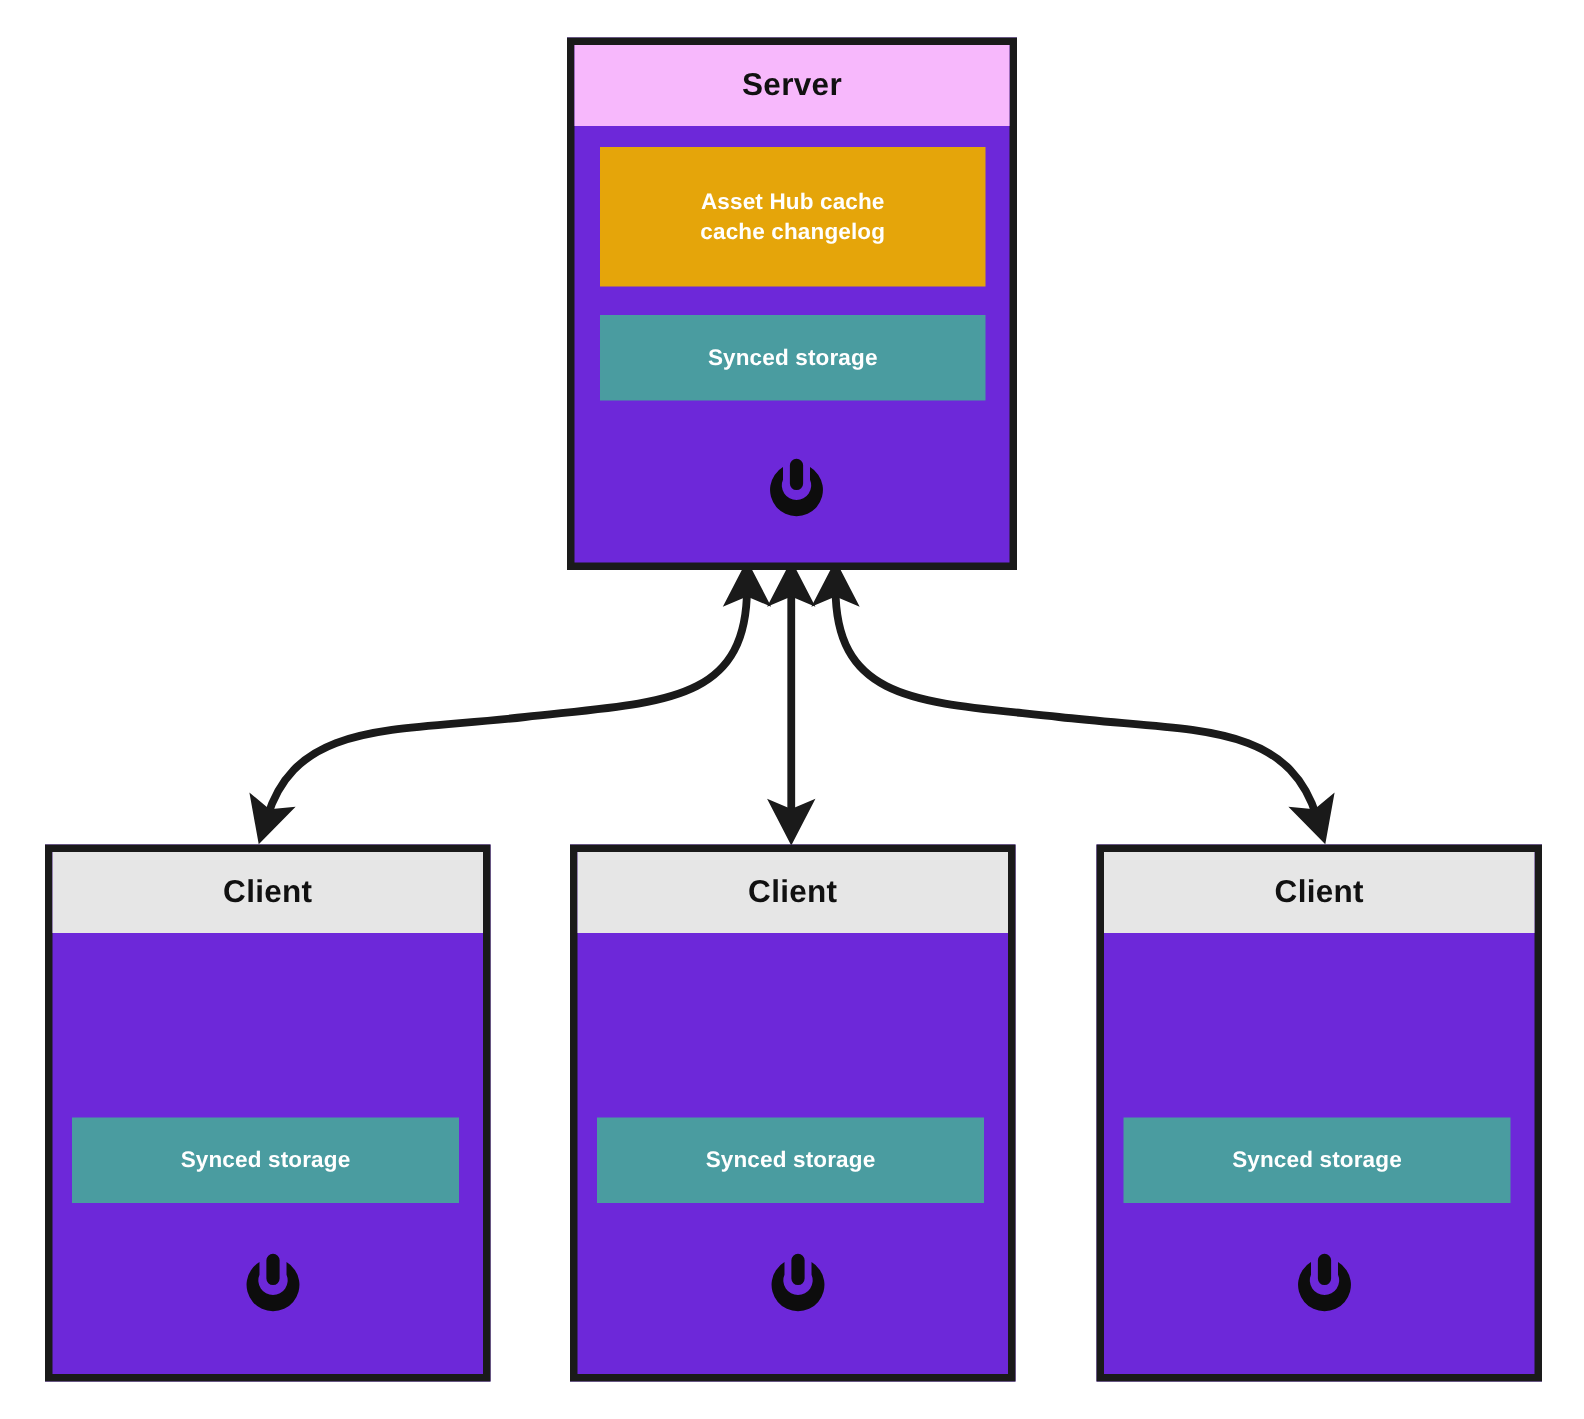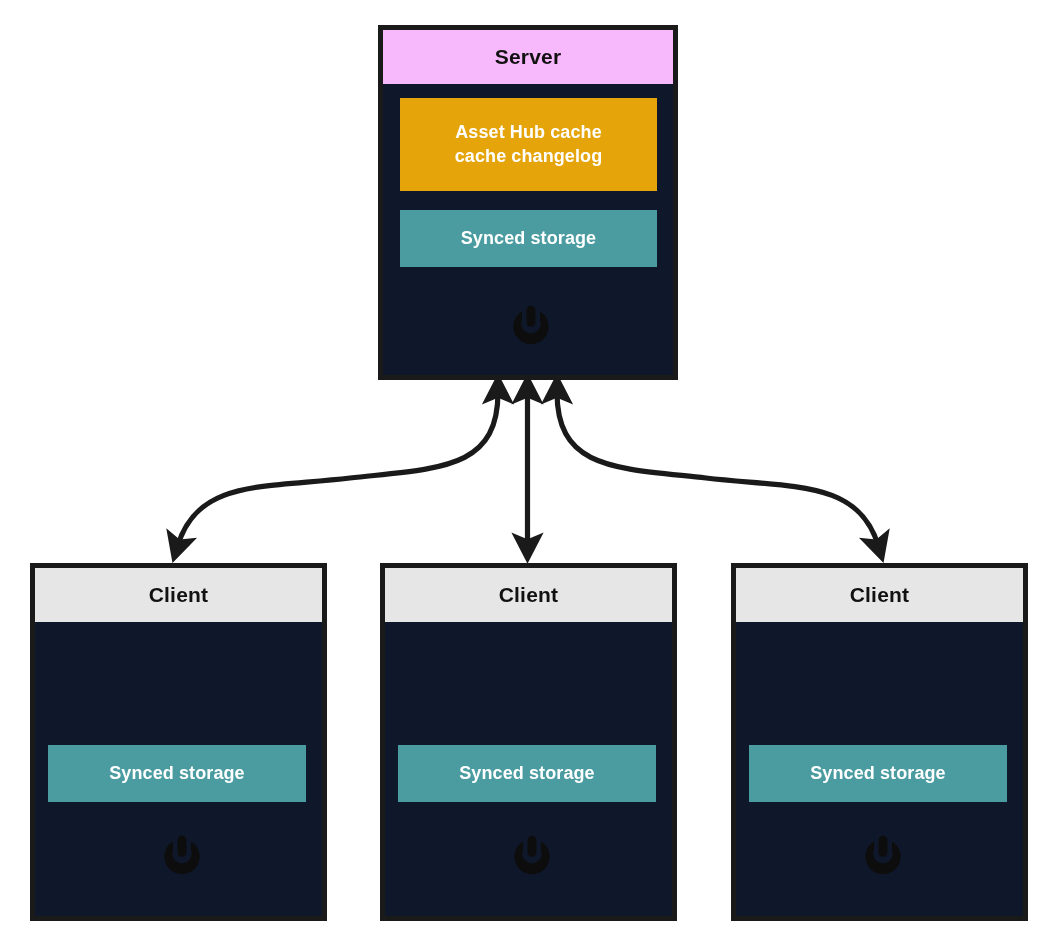--- a/index.html
+++ b/index.html
@@ -15,21 +15,21 @@
     position: relative;
     width: 1056px;
     height: 946px;
     background: #ffffff;
     overflow: hidden;
   }
   .node-box {
     position: absolute;
     box-sizing: border-box;
     border: 5px solid #1a1a1a;
-    background: #0f172a;
+    background: #6d28d9;
   }
   .node-header {
     position: absolute;
     left: 0;
     top: 0;
     right: 0;
     height: 54px;
     display: flex;
     align-items: center;
     justify-content: center;
@@ -40,21 +40,21 @@
   }
   .chip {
     position: absolute;
     box-sizing: border-box;
     display: flex;
     align-items: center;
     justify-content: center;
     text-align: center;
     color: #ffffff;
     font-weight: bold;
-    font-size: 18px;
+    font-size: 15px;
     line-height: 1.28;
     letter-spacing: 0.1px;
   }
   .power-icon {
     position: absolute;
     width: 46px;
     height: 46px;
   }
   .power-icon svg {
     display: block;

